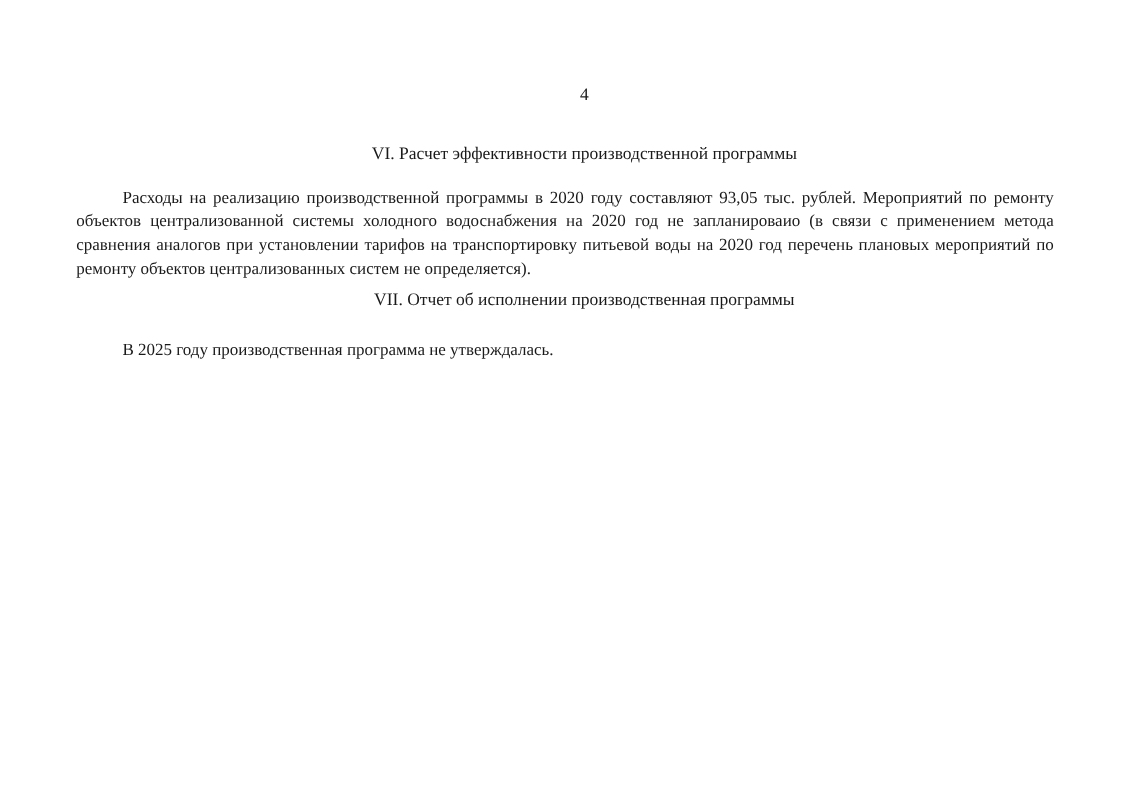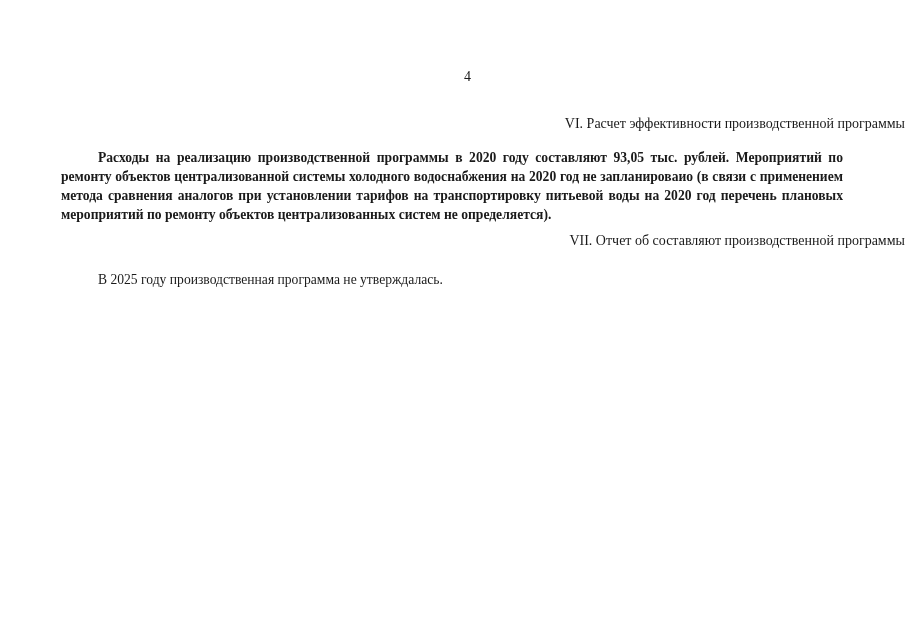--- a/index.html
+++ b/index.html
@@ -23,46 +23,46 @@
       text-align: center;
       font-size: 14px;
       line-height: 18px;
       padding-left: 30px;
       box-sizing: border-box;
     }
     .heading {
       position: absolute;
       left: 0;
       width: 905px;
-      text-align: right;
+      text-align: center;
       font-size: 14px;
       line-height: 18px;
       padding-left: 30px;
       box-sizing: border-box;
     }
     .heading-6 { top: 115px; }
     .heading-7 { top: 232px; }
     .paragraph {
       position: absolute;
       left: 61px;
       width: 782px;
       font-size: 13.6px;
       line-height: 19px;
       text-align: justify;
       text-align-last: left;
       text-indent: 37px;
       margin: 0;
     }
-    .para-1 { top: 148px; font-weight: bold; }
+    .para-1 { top: 148px; }
     .para-2 { top: 270px; }
   </style>
 </head>
 <body>
 
 <div class="page-number">4</div>
 
 <div class="heading heading-6">VI. Расчет эффективности производственной программы</div>
 
 <p class="paragraph para-1">Расходы на реализацию производственной программы в 2020 году составляют 93,05 тыс. рублей. Мероприятий по ремонту объектов централизованной системы холодного водоснабжения на 2020 год не запланироваио (в связи с применением метода сравнения аналогов при установлении тарифов на транспортировку питьевой воды на 2020 год перечень плановых мероприятий по ремонту объектов централизованных систем не определяется).</p>
 
-<div class="heading heading-7">VII. Отчет об составляют производственной программы</div>
+<div class="heading heading-7">VII. Отчет об исполнении производственная программы</div>
 
 <p class="paragraph para-2">В 2025 году производственная программа не утверждалась.</p>
 
 </body></html>

